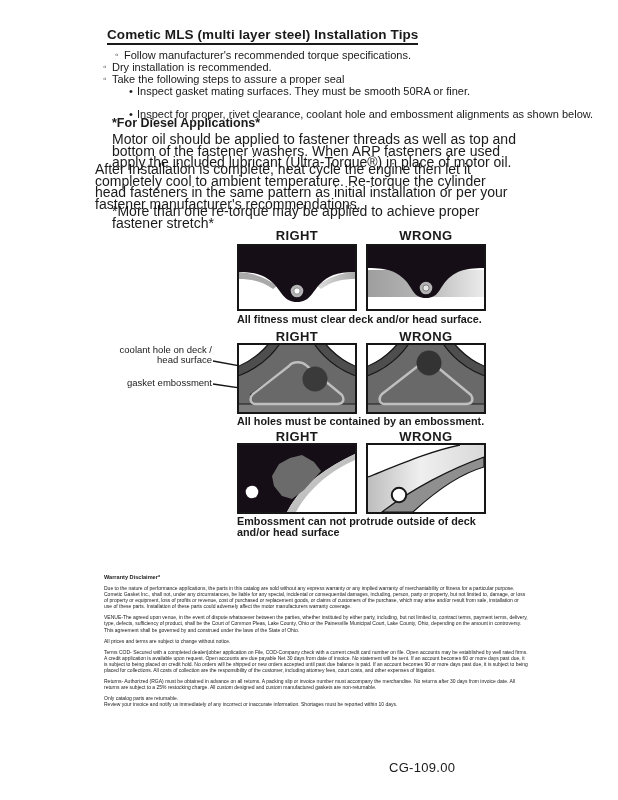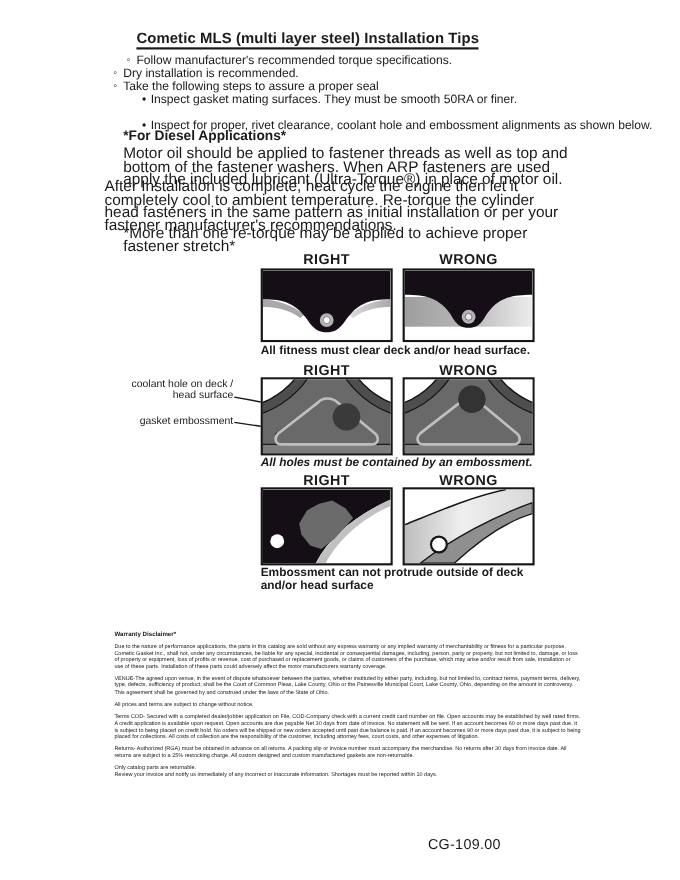--- a/index.html
+++ b/index.html
@@ -2,21 +2,21 @@
 <html><head>
 <meta charset="utf-8">
 <style>
   html,body{margin:0;padding:0;}
   body{
     width:618px;height:800px;position:relative;background:#ffffff;
     font-family:"Liberation Sans", sans-serif;color:#1a1a1a;overflow:hidden;
   }
   .abs{position:absolute;}
   
-  .title{left:124px;top:27px;font-size:13.5px;font-weight:700;border-bottom:2px solid #1a1a1a;padding-bottom:1px;letter-spacing:.1px;}
+  .title{left:107px;top:27px;font-size:13.5px;font-weight:700;border-bottom:2px solid #1a1a1a;padding-bottom:1px;letter-spacing:.1px;}
   .blt{font-size:11px;line-height:12px;white-space:nowrap;}
   .blt .mk{display:inline-block;width:9px;font-size:10px;vertical-align:top;}
   .sub .mk{width:8px;font-size:11px;}
   .h2{left:112px;top:116px;font-size:12.5px;font-weight:700;}
   .para{font-size:14px;line-height:11.5px;}
   
   .dlabel{width:120px;text-align:center;font-size:13px;font-weight:700;letter-spacing:.4px;}
   .panel{border:2px solid #161616;background:#fff;box-sizing:border-box;width:120px;}
   .panel svg{display:block;}
   .cap{font-size:10.8px;font-weight:700;line-height:11px;}
@@ -117,21 +117,21 @@
       <line x1="0" y1="59" x2="116" y2="59" stroke="#1c1c1c" stroke-width="1"></line>
       <circle cx="-30" cy="-50" r="86" fill="#4e4e4e" stroke="#161616" stroke-width="1.2"></circle>
       <circle cx="-30" cy="-50" r="77" fill="#ffffff" stroke="#161616" stroke-width="1.3"></circle>
       <circle cx="146" cy="-50" r="86" fill="#4e4e4e" stroke="#161616" stroke-width="1.2"></circle>
       <circle cx="146" cy="-50" r="77" fill="#ffffff" stroke="#161616" stroke-width="1.3"></circle>
       <path d="M14,49 C10,53 11,59 17,59 L98,59 C104,59 106,55 103,50 L68,21 C63,16 54,16 50,21 Z" fill="none" stroke="#bfbfbf" stroke-width="2.4" stroke-linejoin="round"></path>
       <circle cx="61" cy="18" r="12.5" fill="#333333"></circle>
     </svg>
   </div>
 
-  <div class="abs cap" style="left:237px;top:416px;font-style:italic;">All holes must be contained by an embossment.</div>
+  <div class="abs cap" style="left:237px;top:416px;">All holes must be contained by an embossment.</div>
 
   <div class="abs dlabel" style="left:237px;top:429px;">RIGHT</div>
   <div class="abs dlabel" style="left:366px;top:429px;">WRONG</div>
 
   <div class="abs panel" style="left:237px;top:443px;height:71px;">
     <svg width="116" height="67" viewBox="0 0 116 67">
       <defs>
         <linearGradient id="stripeG" x1="0" y1="0" x2="1" y2="1">
           <stop offset="0" stop-color="#d2d2d2"></stop>
             <stop offset="1" stop-color="#aeaeae"></stop>

